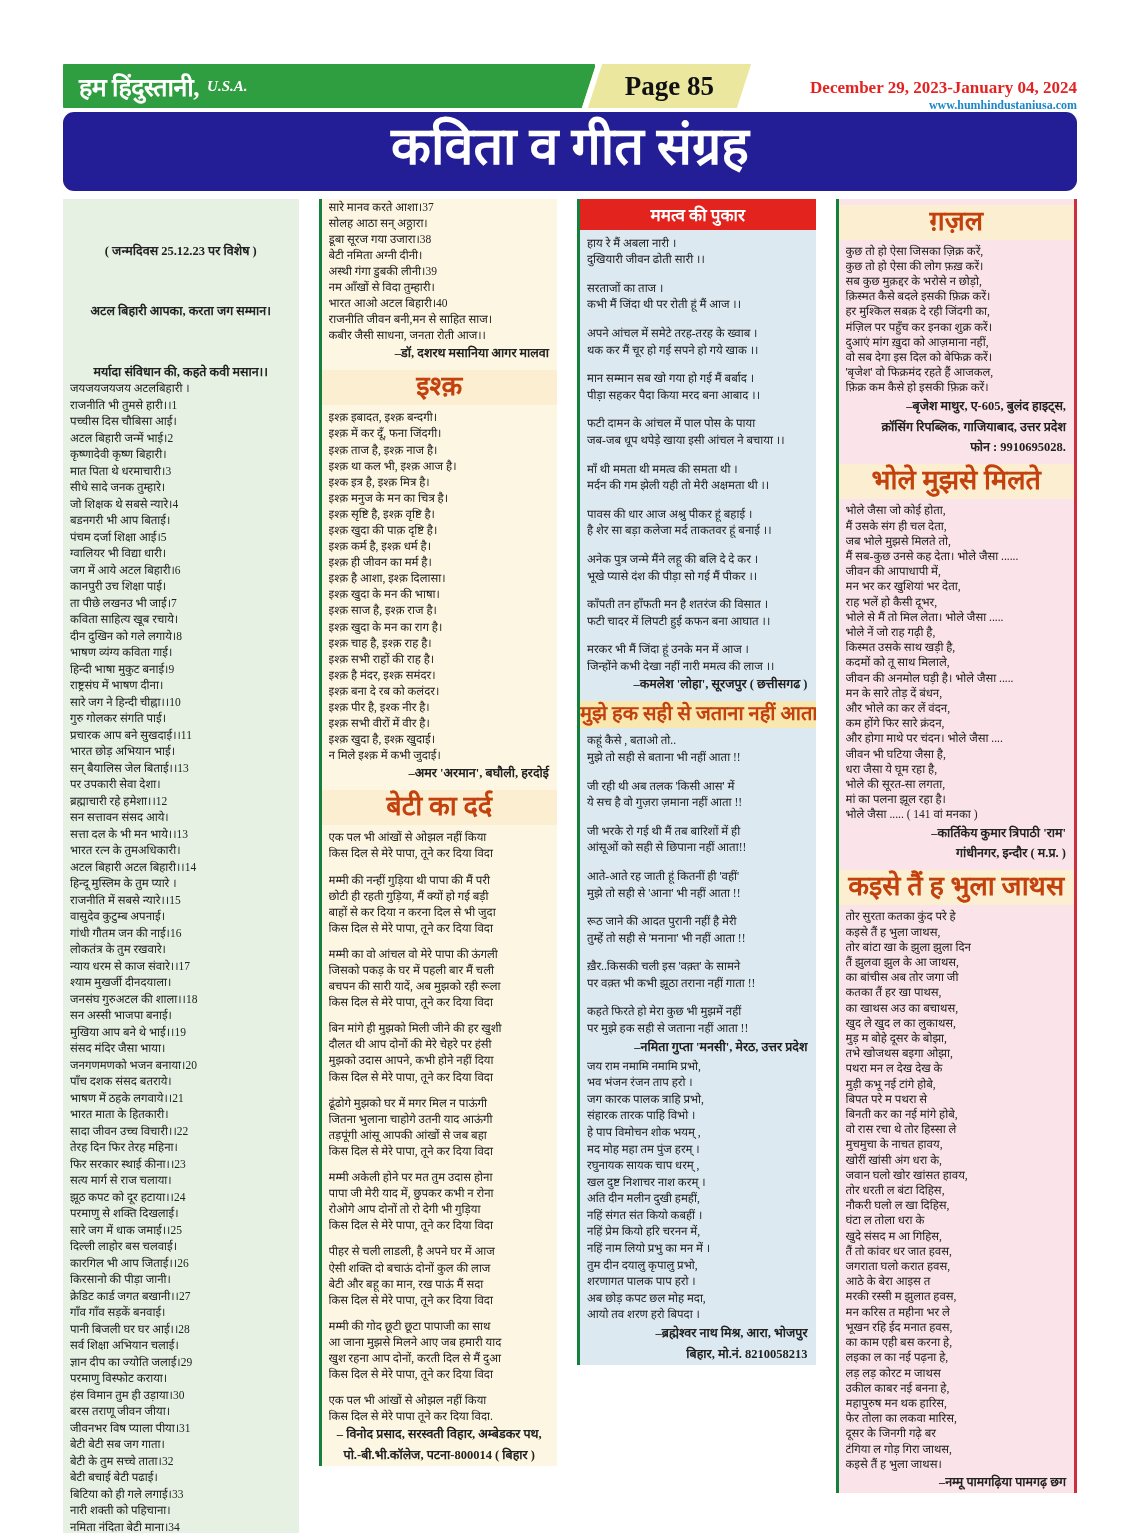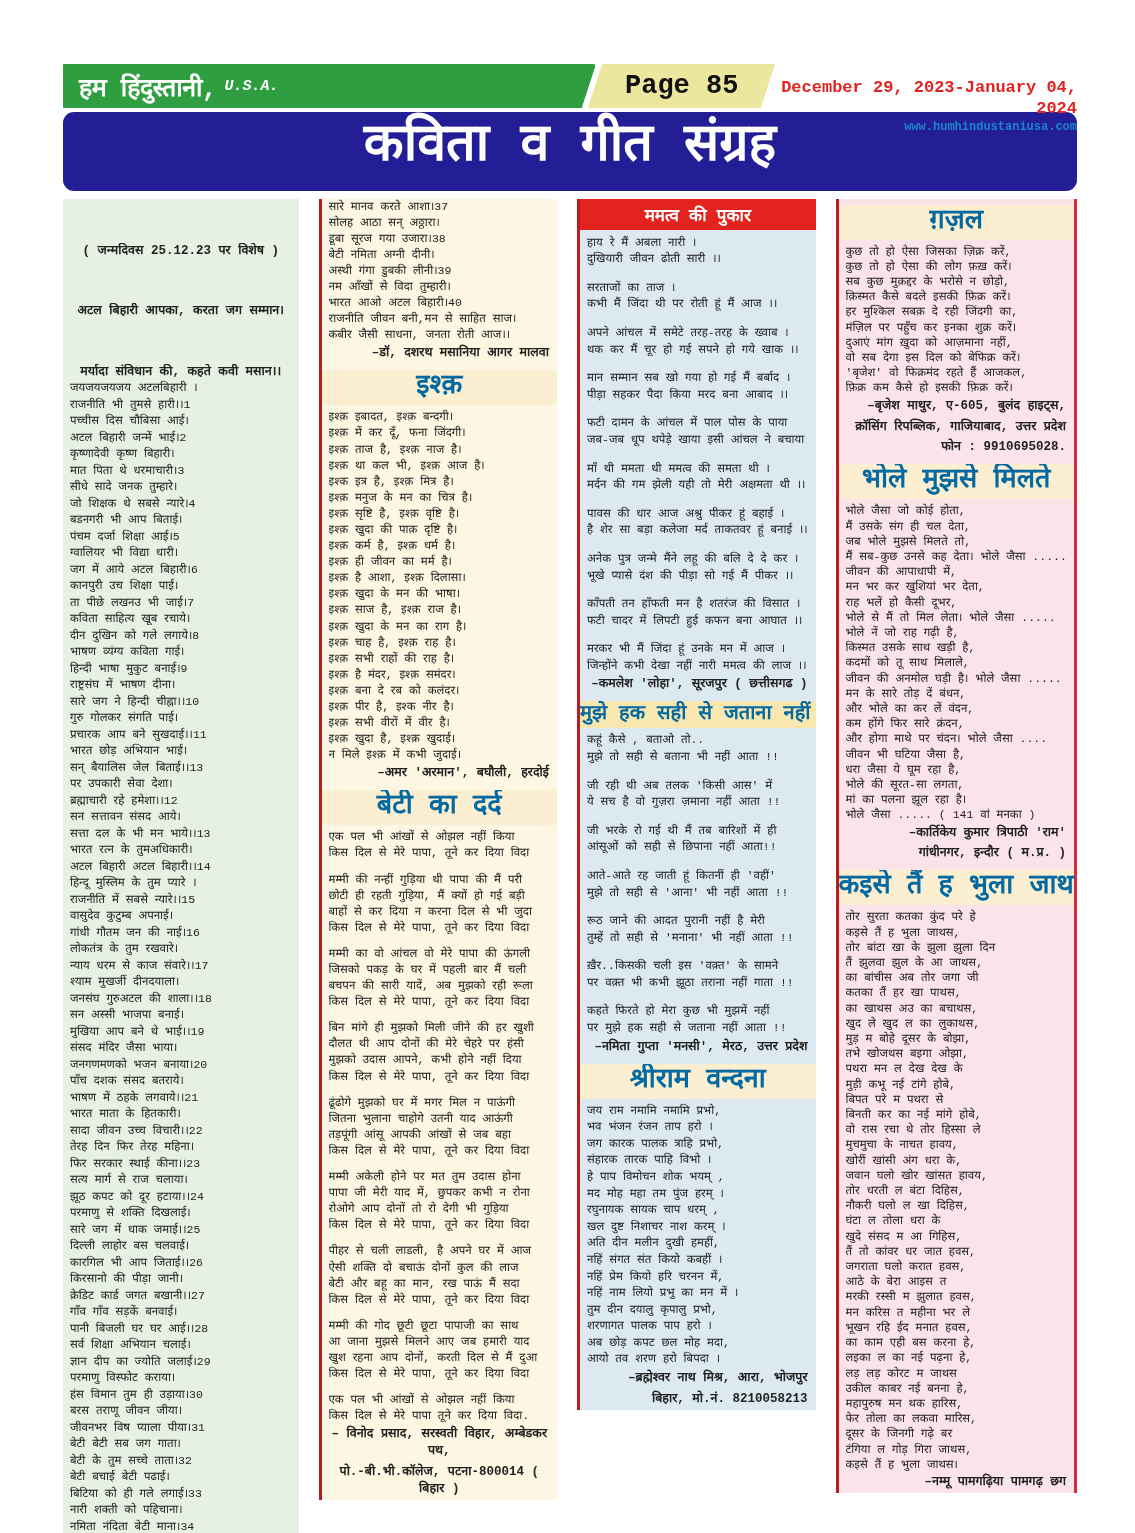--- a/index.html
+++ b/index.html
@@ -1,40 +1,40 @@
 <!DOCTYPE html>
 <html><head>
 <meta charset="utf-8">
 <style>
   html,body{margin:0;padding:0;background:#fff;}
   #page{position:relative;width:1135px;height:1533px;background:#fff;overflow:hidden;
-        font-family:Liberation Mono, monospace;color:#222;}
+        font-family:Liberation Serif, serif;color:#222;}
   
   .header-row{display:flex;align-items:stretch;height:44px;margin:64px 58px 4px 63px;}
   .green-bar{background:#2f9e41;flex:0 0 500px;display:flex;align-items:baseline;gap:8px;
              padding:0 16px;border-radius:1px;align-items:center;}
   .paper-name{color:#fff;font-weight:bold;font-size:25px;letter-spacing:-.5px;}
   .paper-suffix{color:#fff;font-weight:bold;font-style:italic;font-size:15px;}
   .page-box{background:#ece79e;transform:skewX(-18deg);margin-left:-6px;padding:0 30px;
             display:flex;align-items:center;border-left:6px solid #fff;}
   .page-box span{transform:skewX(18deg);font-weight:bold;font-size:27px;color:#111;}
   .header-right{flex:1;text-align:right;line-height:1.25;padding-top:1px;}
   .date-line{color:#e32222;font-weight:bold;font-size:17px;margin-top:12px;}
   .site-line{color:#1b86c8;font-weight:bold;font-size:12px;}
   
   .title-band{margin:4px 58px 8px 63px;background:#241e96;color:#fff;text-align:center;
               font-size:52px;font-weight:bold;padding:8px 0 16px;line-height:1.05;border-radius:11px;}
   
   .columns{display:flex;margin:0 58px 0 63px;align-items:flex-start;}
   .column{flex:1;min-width:0;}
-  .column + .column{border-left:3px solid #b91c1c;margin-left:20px;}
+  .column + .column{border-left:3px solid #15803d;margin-left:20px;}
   .column:last-child{border-right:3px solid #cf2e3c;}
   .red-header{background:#e3231e;color:#fff;font-weight:bold;text-align:center;
               font-size:17px;padding:4px 0;margin-bottom:5px;}
-  .band-header{background:#fceed0;color:#0369a1;font-weight:bold;text-align:center;
+  .band-header{background:#fceed0;color:#c2410c;font-weight:bold;text-align:center;
                font-size:27px;padding:1px 0 3px;margin:6px 0 4px;line-height:1.15;white-space:nowrap;overflow:hidden;}
   .band-header.small{font-size:20px;background:#f8e7ae;}
   .poem{padding:0 7px;}
   .line{white-space:nowrap;overflow:hidden;font-size:11.5px;}
   .gap{height:10px;}
   .poem.bold .line{font-weight:bold;font-size:12.5px;}
   .poem.center .line{text-align:center;margin-top:44px;}
   .author{font-weight:bold;text-align:right;font-size:12.5px;padding:2px 8px;line-height:1.35;}
   .author.center{text-align:center;}
   
@@ -284,21 +284,20 @@
           <div class="line">रूठ जाने की आदत पुरानी नहीं है मेरी</div>
           <div class="line">तुम्हें तो सही से 'मनाना' भी नहीं आता !!</div>
           <div class="gap"></div>
           <div class="line">खै़र..किसकी चली इस 'वक़्त' के सामने</div>
           <div class="line">पर वक़्त भी कभी झूठा तराना नहीं गाता !!</div>
           <div class="gap"></div>
           <div class="line">कहते फिरते हो मेरा कुछ भी मुझमें नहीं</div>
           <div class="line">पर मुझे हक सही से जताना नहीं आता !!</div>
         </div>
         <div class="author">–नमिता गुप्ता 'मनसी', मेरठ, उत्तर प्रदेश</div>
-        <div class="band-header">श्रीराम वन्दना</div>
         <div class="poem">
           <div class="line">जय राम नमामि नमामि प्रभो,</div>
           <div class="line">भव  भंजन  रंजन  ताप  हरो ।</div>
           <div class="line">जग कारक पालक त्राहि प्रभो,</div>
           <div class="line">संहारक  तारक    पाहि  विभो ।</div>
           <div class="line">हे पाप विमोचन  शोक भयम् ,</div>
           <div class="line">मद मोह  महा  तम पुंज हरम् ।</div>
           <div class="line">रघुनायक  सायक  चाप धरम् ,</div>
           <div class="line">खल दुष्ट निशाचर नाश करम् ।</div>
           <div class="line">अति दीन मलीन  दुखी हमहीं,</div>

